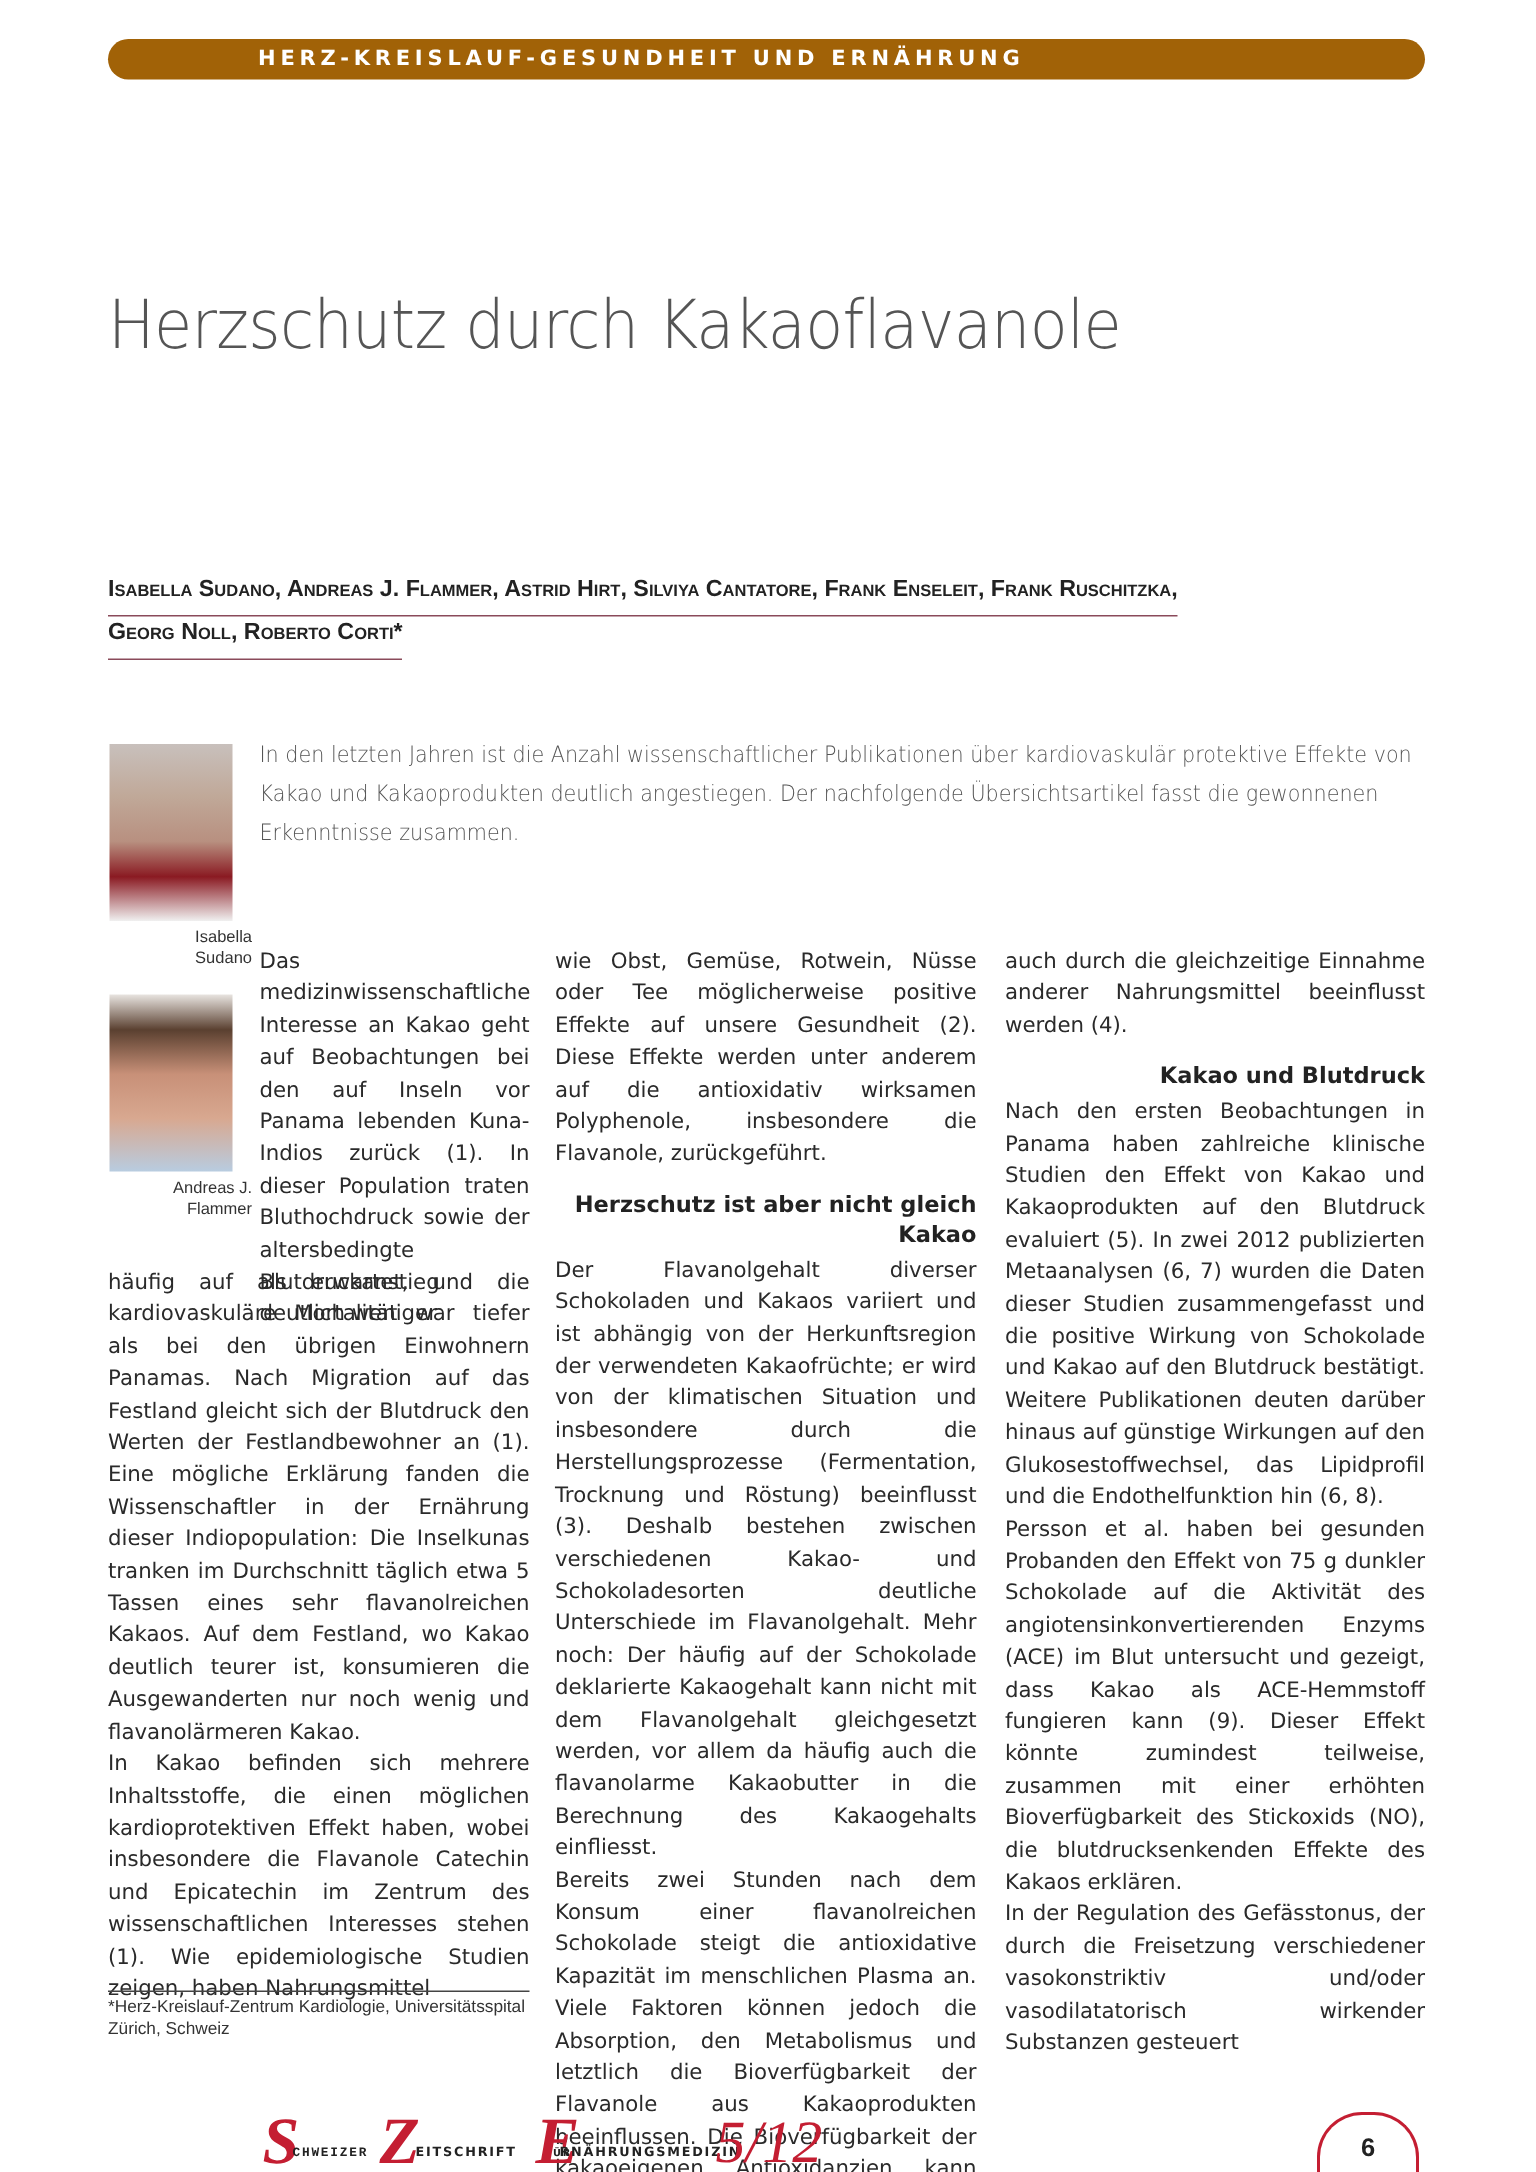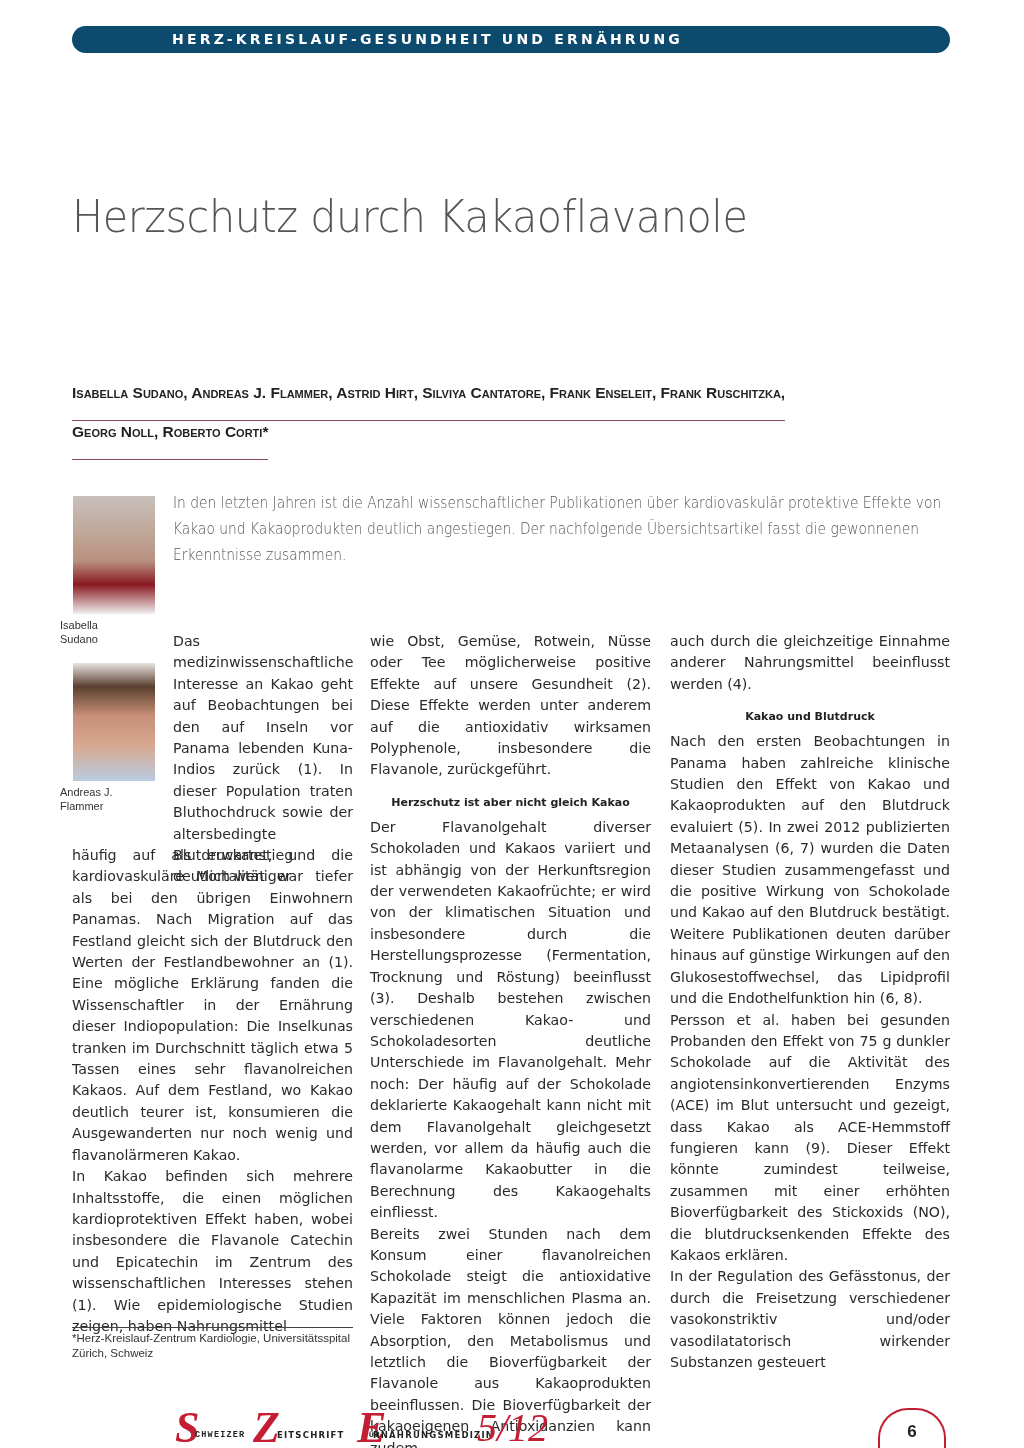--- a/index.html
+++ b/index.html
@@ -1,45 +1,45 @@
 <!DOCTYPE html>
 <html><head>
 <meta charset="utf-8">
 <style>
   html, body { margin:0; padding:0; background:#ffffff; }
   body { width:1024px; height:1448px; position:relative; overflow:hidden;
          font-family:"Liberation Sans", sans-serif; color:#2a2a2a; }
   .banner { position:absolute; left:72px; top:26px; width:878px; height:27px;
-            background:#0c4a6e; border-radius:14px; }
+            background:#a16207; border-radius:14px; }
   .banner-text { position:absolute; left:100px; top:5px; color:#fff; font-weight:bold;
                  font-size:14px; letter-spacing:3.2px; font-family:"DejaVu Sans", sans-serif; }
   .title { position:absolute; left:72px; top:190px; font-size:45px; font-weight:300;
            color:#555; letter-spacing:-0.5px; font-family:"DejaVu Sans", sans-serif;
            -webkit-text-stroke:0; font-stretch:condensed; transform:scaleX(0.92); transform-origin:left; }
   .authors { position:absolute; left:72px; top:382px; width:800px; font-weight:bold;
              font-variant:small-caps; font-size:15.5px; color:#222; line-height:22px; }
-  .authors .line { display:inline-block; border-bottom:1px solid #8a4a5a; padding-bottom:16px; }
+  .authors .line { display:inline-block; border-bottom:1px solid #8a4a5a; padding-bottom:6px; }
   .abstract { position:absolute; left:173px; top:490px; width:785px; font-size:15px;
               line-height:26px; color:#555; font-family:"DejaVu Sans", sans-serif; font-weight:300;
               transform:scaleX(0.92); transform-origin:left; width:850px; }
   .photo { position:absolute; left:73px; background:#cfc7c0; }
   .photo1 { top:496px; width:82px; height:118px;
             background:linear-gradient(180deg,#c8c0bc 0%,#c0a898 30%,#b89080 55%,#8a1a22 75%,#f0f0f0 100%); }
   .photo2 { top:663px; width:82px; height:118px;
             background:linear-gradient(180deg,#e8e4e0 0%,#5a4030 20%,#c89078 45%,#d8a890 70%,#b8cce0 100%); }
-  .caption { position:absolute; left:60px; width:108px; text-align:left; font-size:11px;
+  .caption { position:absolute; left:60px; width:108px; text-align:right; font-size:11px;
              line-height:14px; color:#333; font-family:"Liberation Sans", sans-serif; }
   .col { position:absolute; font-size:14.2px; line-height:21.4px; color:#2a2a2a;
          text-align:justify; font-family:"DejaVu Sans", sans-serif; }
   .col p { margin:0; }
   .col1-top { left:173px; top:631px; width:180px; }
   .col1 { left:72px; top:845px; width:281px; }
   .col2 { left:370px; top:631px; width:281px; }
   .col3 { left:670px; top:631px; width:280px; }
-  .h { font-weight:bold; font-size:11px; margin:12px 0 4px 0 !important; color:#222; line-height:20px; text-align:center; }
+  .h { font-weight:bold; font-size:15px; margin:12px 0 4px 0 !important; color:#222; line-height:20px; text-align:right; }
   .footrule { position:absolute; left:72px; top:1327px; width:281px; border-top:1px solid #444; }
   .footnote { position:absolute; left:72px; top:1331px; width:290px; font-size:11.5px;
               line-height:15px; color:#333; }
   .journal { position:absolute; left:175px; top:1408px; height:38px; }
   .jbig { font-family:"Liberation Serif", serif; font-style:italic; color:#c41e32;
           font-size:44px; font-weight:bold; position:absolute; top:-6px; }
   .jsmall { font-size:8.5px; font-weight:bold; letter-spacing:1.2px; color:#222;
             position:absolute; top:22px; font-family:"DejaVu Sans", sans-serif; }
   .jissue { font-family:"Liberation Serif", serif; font-style:italic; color:#c41e32;
             font-size:40px; position:absolute; top:-4px; left:302px; }

